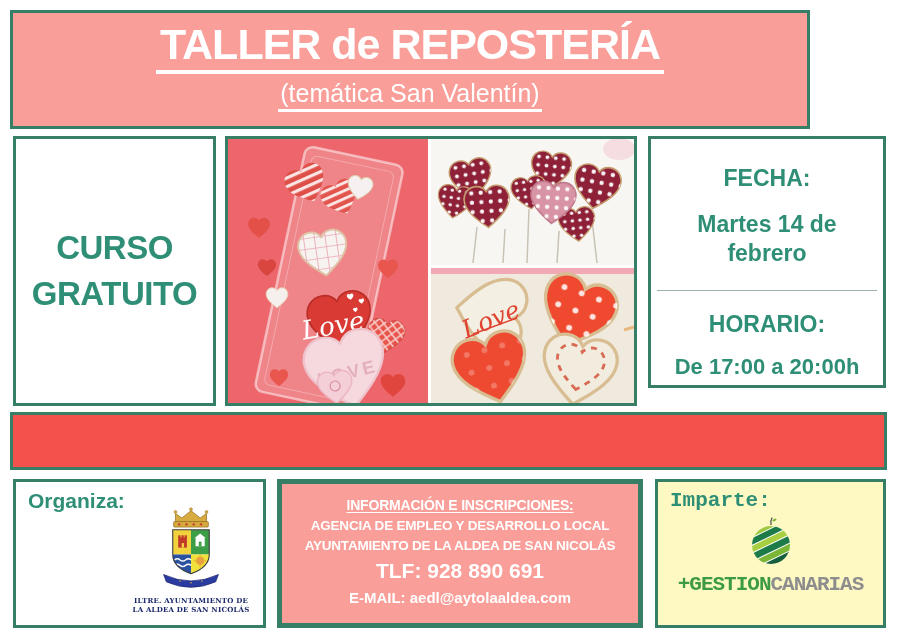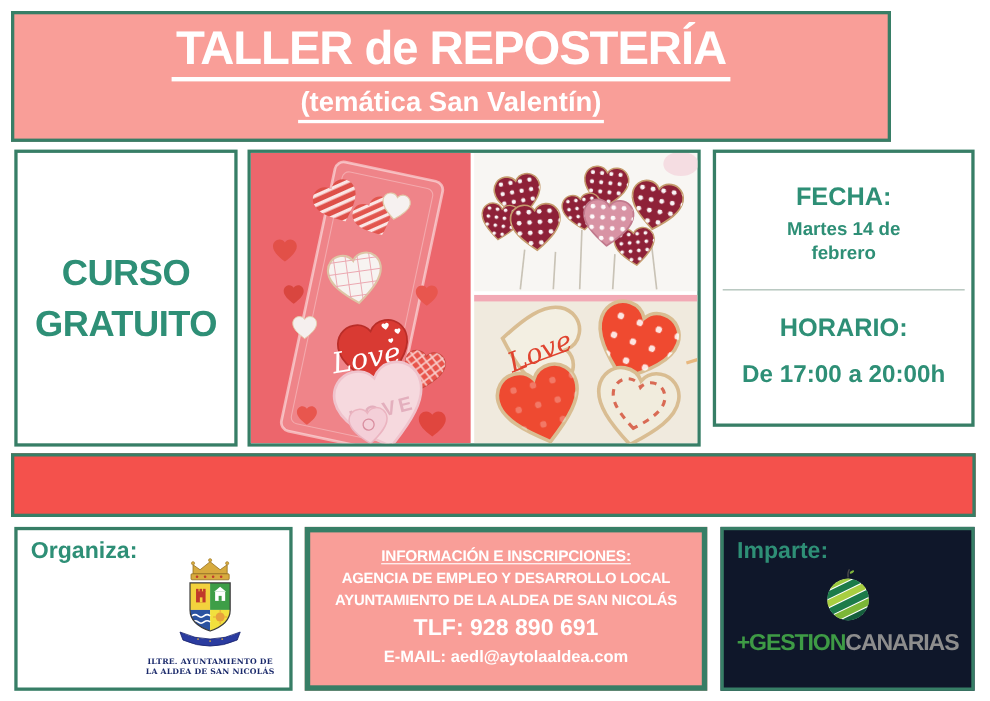--- a/index.html
+++ b/index.html
@@ -7,37 +7,37 @@
     width:900px;height:637px;position:relative;background:#ffffff;
     font-family:"Liberation Sans", sans-serif;overflow:hidden;
   }
   .box{position:absolute;box-sizing:border-box;border:3px solid #377E66;}
 
   
   .header{left:10px;top:10px;width:800px;height:119px;background:#F99E98;text-align:center;}
   .title{display:inline-block;margin-top:9px;color:#fff;font-weight:bold;font-size:43px;
          letter-spacing:-1px;line-height:1.05;border-bottom:4px solid #fff;padding:0 4px 3px;}
   .subtitle{display:block;margin-top:5px;}
-  .subtitle span{display:inline-block;color:#fff;font-weight:bold;font-size:25px;
+  .subtitle span{display:inline-block;color:#fff;font-weight:normal;font-size:25px;
          border-bottom:3px solid #fff;padding:0 2px 1px;}
 
   
   .curso{left:13px;top:136px;width:203px;height:270px;background:#fff;
          display:flex;flex-direction:column;justify-content:center;align-items:center;
          color:#2E8F76;font-weight:bold;font-size:33px;letter-spacing:-.5px;line-height:1.4;}
   .photos{left:225px;top:136px;width:412px;height:270px;background:#fff;display:flex;}
   .photos .pl{width:200px;height:264px;}
   .photos .pr{width:203px;margin-left:3px;display:flex;flex-direction:column;}
   .photos .pr .pt{height:126px;}
   .photos .pr .pb{height:135px;margin-top:3px;}
 
   .fecha{left:648px;top:136px;width:238px;height:252px;background:#fff;text-align:center;
          color:#2E8F76;font-weight:bold;}
   .fecha .lab{font-size:23px;margin-top:26px;}
-  .fecha .val{font-size:17px;line-height:1.25;margin-top:6px;}
+  .fecha .val{font-size:23px;line-height:1.25;margin-top:18px;}
   .fecha .hr{border:0;border-top:1px solid #9DB3A9;margin:22px 6px 0 6px;}
   .fecha .lab2{font-size:23px;margin-top:20px;}
   .fecha .val2{font-size:22px;margin-top:16px;}
 
   
   .banner{left:10px;top:412px;width:877px;height:58px;background:#F4514C;}
 
   
   .organiza{left:13px;top:479px;width:253px;height:149px;background:#fff;}
   .green-label{position:absolute;left:12px;top:7px;color:#2E8F76;font-weight:bold;font-size:21px;}
@@ -45,21 +45,21 @@
   .crest-caption{font-family:"DejaVu Serif", serif;font-weight:bold;font-size:7px;
                  color:#1B2A6B;line-height:1.35;letter-spacing:.2px;margin-top:1px;}
 
   .info{left:277px;top:479px;width:366px;height:149px;background:#F99E98;border-width:5px;
         text-align:center;color:#fff;font-weight:bold;padding-top:13px;}
   .info .t{font-size:14px;text-decoration:underline;text-underline-offset:2px;letter-spacing:-.2px;}
   .info .l{font-size:13.5px;margin-top:5px;letter-spacing:-.2px;}
   .info .ph{font-size:21px;margin-top:6px;}
   .info .em{font-size:15px;margin-top:6px;}
 
-  .imparte{left:655px;top:479px;width:231px;height:149px;background:#0f172a;}
+  .imparte{left:655px;top:479px;width:231px;height:149px;background:#fef9c3;font-family:Liberation Mono, monospace;}
   .glogo{position:absolute;left:0;top:34px;width:100%;text-align:center;}
   .glogo-text{margin-top:2px;font-weight:bold;font-size:21px;letter-spacing:-1px;white-space:nowrap;}
   .glogo-text .g1{color:#3E9B45;}
   .glogo-text .g2{color:#8D8D8D;}
 </style>
 </head>
 <body>
 
 <svg width="0" height="0" style="position:absolute" aria-hidden="true">
   <defs>

